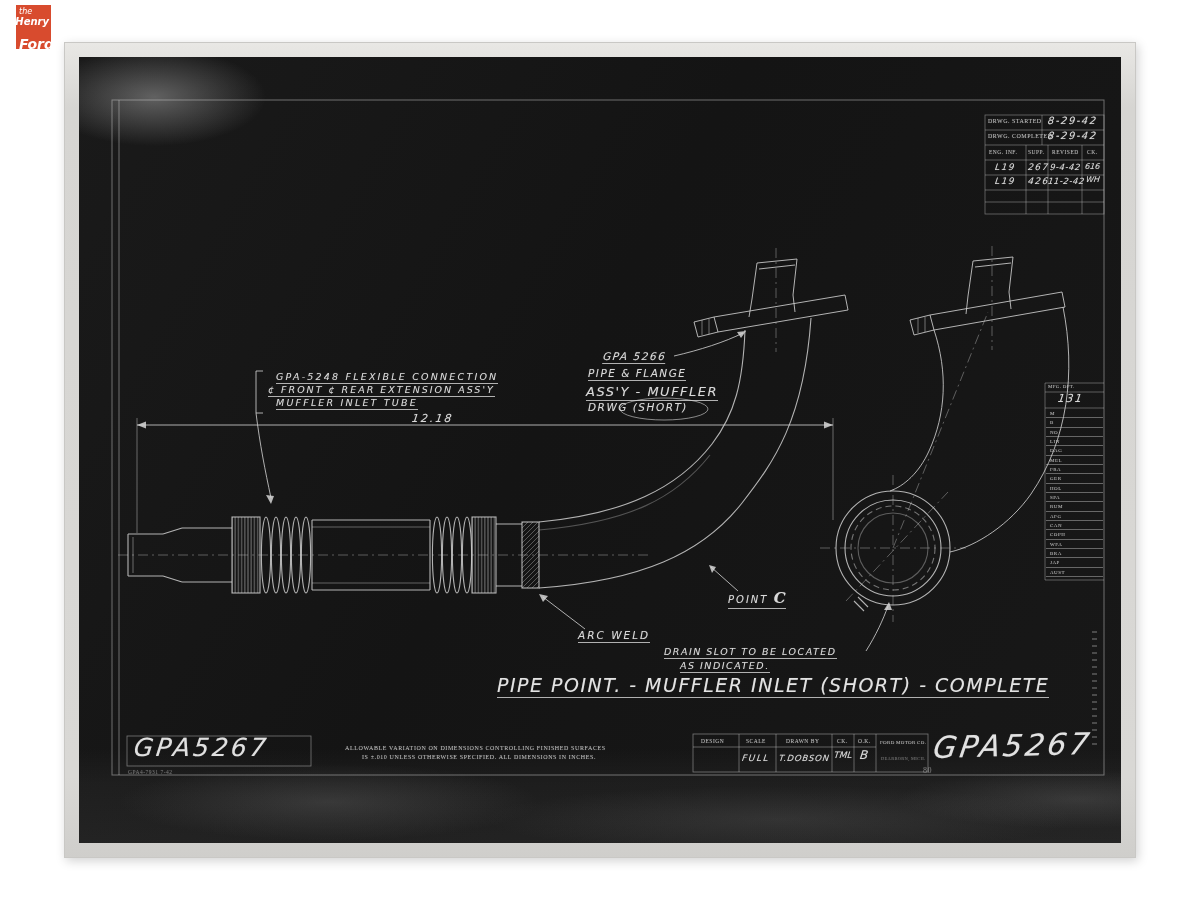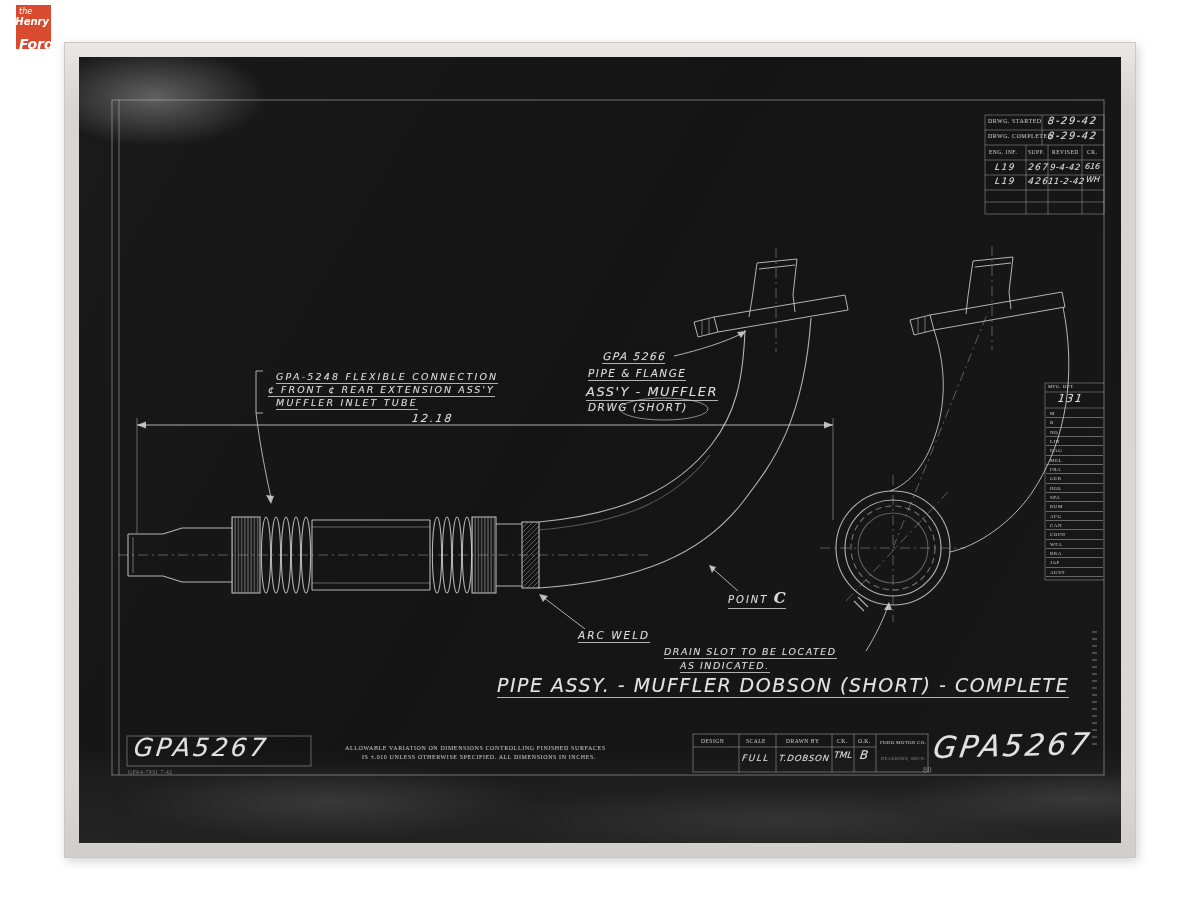--- a/index.html
+++ b/index.html
@@ -204,21 +204,21 @@
 
   <div class="bp ul" style="left:728px;top:577px;font-size:10px;letter-spacing:2px;margin-top:12px;">
     <span>POINT</span>
     <span style="font-family:'DejaVu Serif',serif;font-weight:bold;font-size:15px;letter-spacing:0;">C</span>
   </div>
 
   <div class="bp ul" style="left:578px;top:629px;font-size:10.5px;letter-spacing:2px;">ARC WELD</div>
   <div class="bp ul" style="left:664px;top:646px;font-size:9.5px;">DRAIN SLOT TO BE LOCATED</div>
   <div class="bp ul" style="left:680px;top:660px;font-size:9.5px;text-align:right;">AS INDICATED.</div>
 
-  <div class="bp ul" style="left:497px;top:674px;font-size:19px;letter-spacing:1.5px;color:#e3e3e3;border-bottom-width:1.5px;">PIPE ASSY. - MUFFLER DOBSON (SHORT) - COMPLETE</div>
+  <div class="bp ul" style="left:497px;top:674px;font-size:19px;letter-spacing:1.5px;color:#e3e3e3;border-bottom-width:1.5px;">PIPE POINT. - MUFFLER INLET (SHORT) - COMPLETE</div>
 
   <div class="bp sp" style="left:1048px;top:384px;font-size:5px;letter-spacing:.3px;">MFG. DPT.</div>
   <div class="bp hw" style="left:1058px;top:392px;font-size:11px;">131</div>
   <div class="bp sp pre" style="left:1046px;top:409px;width:57px;height:168px;font-size:5px;line-height:9.33px;padding-left:4px;box-sizing:border-box;
        background:repeating-linear-gradient(to bottom, rgba(0,0,0,0) 0 8.4px, rgba(200,200,200,.45) 8.4px 9.33px);">M
 B
 NO
 LIN
 DAG
 MEL

